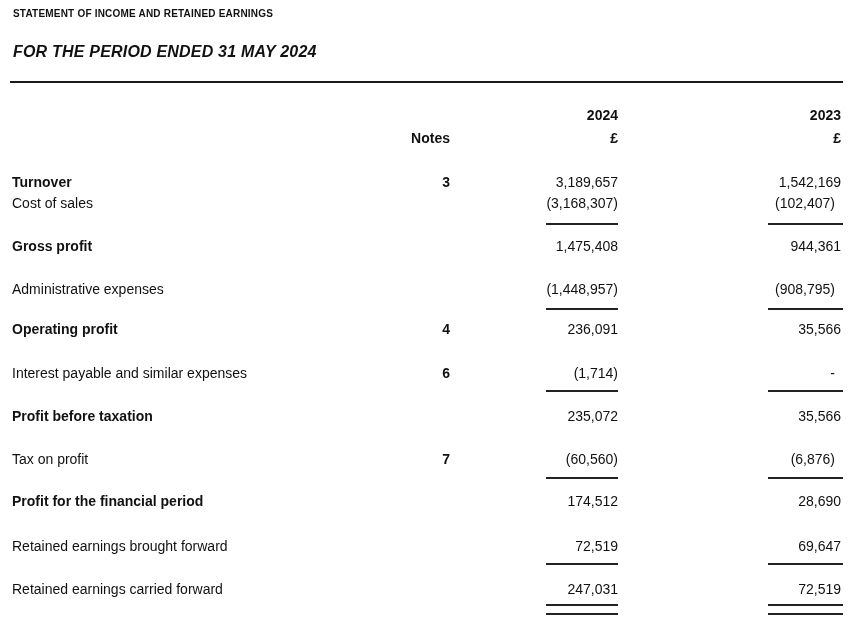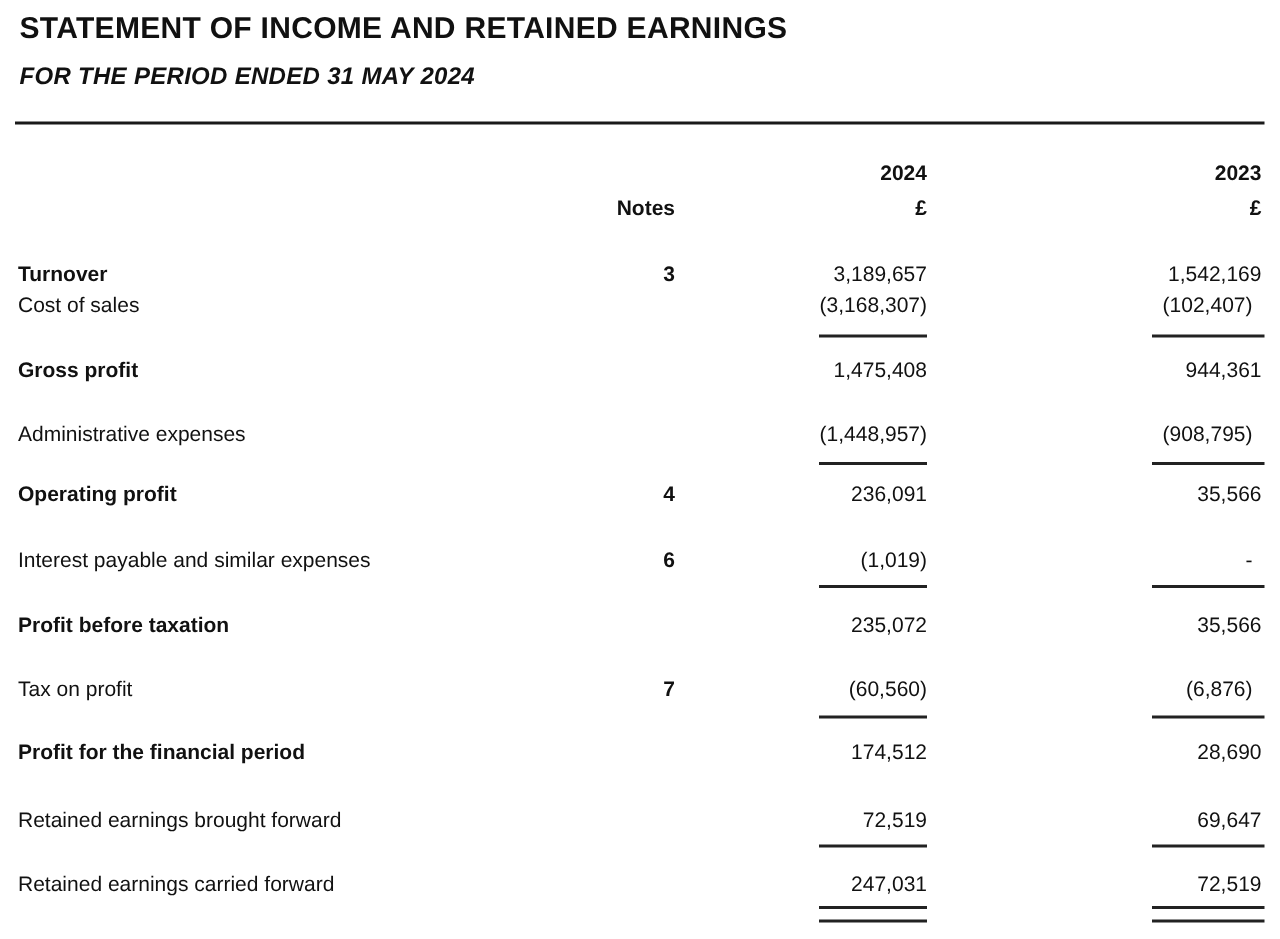--- a/index.html
+++ b/index.html
@@ -13,21 +13,21 @@
     height: 626px;
     background: #ffffff;
     font-family: "Liberation Sans", sans-serif;
     color: #111111;
     overflow: hidden;
   }
   .doc-title {
     position: absolute;
     top: 8px;
     left: 13px;
-    font-size: 20px;
+    font-size: 10px;
     font-weight: bold;
     letter-spacing: 0.2px;
   }
   .doc-subtitle {
     position: absolute;
     top: 43px;
     left: 13px;
     font-size: 16px;
     font-weight: bold;
     font-style: italic;
@@ -144,21 +144,21 @@
   <div class="row" style="top:322px">
     <span class="cell c-label bold">Operating profit</span>
     <span class="cell c-notes">4</span>
     <span class="cell c-v1 val">236,091</span>
     <span class="cell c-v2 val">35,566</span>
   </div>
 
   <div class="row" style="top:366px">
     <span class="cell c-label">Interest payable and similar expenses</span>
     <span class="cell c-notes">6</span>
-    <span class="cell c-v1 val" style="margin-right: -6px;">(1,019)</span>
+    <span class="cell c-v1 val" style="margin-right: -6px;">(1,714)</span>
     <span class="cell c-v2 val">-</span>
   </div>
 
   <div class="rule-seg rule-v1" style="top:390px"></div>
   <div class="rule-seg rule-v2" style="top:390px"></div>
 
   <div class="row" style="top:409px">
     <span class="cell c-label bold">Profit before taxation</span>
     <span class="cell c-notes"></span>
     <span class="cell c-v1 val">235,072</span>

